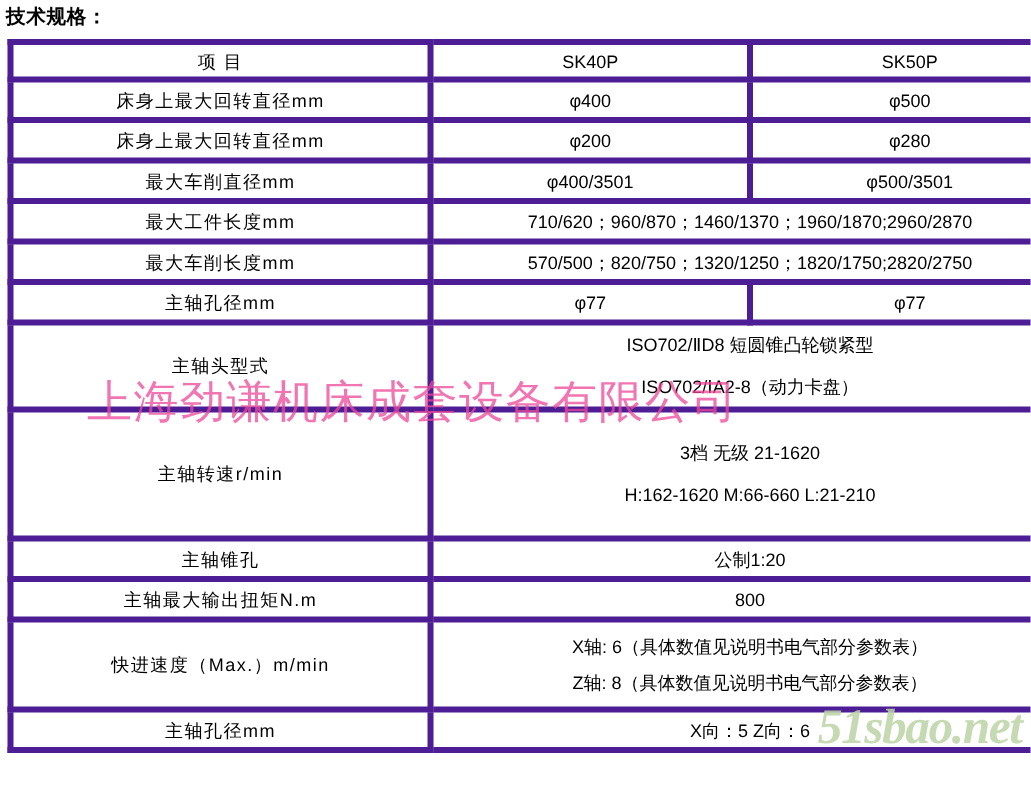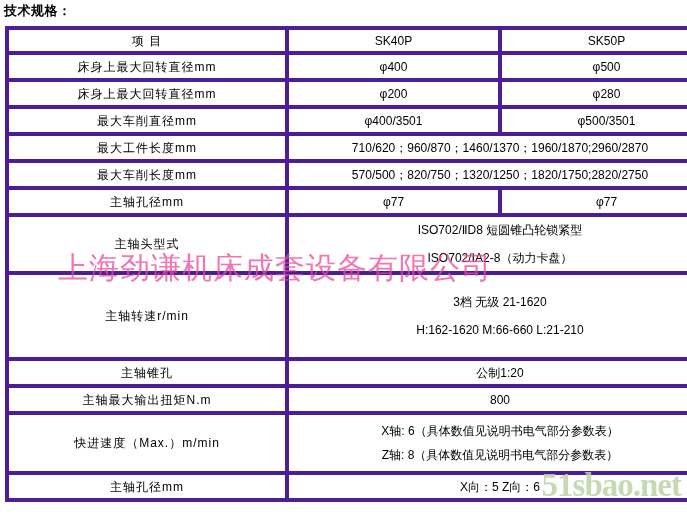--- a/index.html
+++ b/index.html
@@ -74,20 +74,21 @@
     white-space: nowrap;
     letter-spacing: 1px;
     pointer-events: none;
     font-family: Liberation Serif, serif;
   }
   .wm-site {
     position: absolute;
     right: 6px;
     bottom: 6px;
     font-size: 33px;
+    font-style: italic;
     font-weight: bold;
     color: #bcd4a6;
     opacity: 0.85;
     letter-spacing: -1px;
     pointer-events: none;
     font-family: "Liberation Serif", serif;
   }
 </style>
 </head>
 <body>

